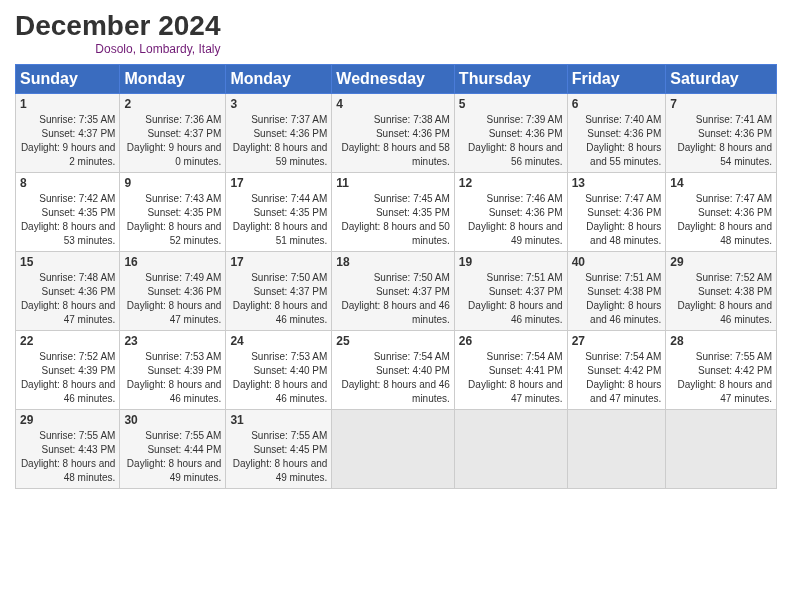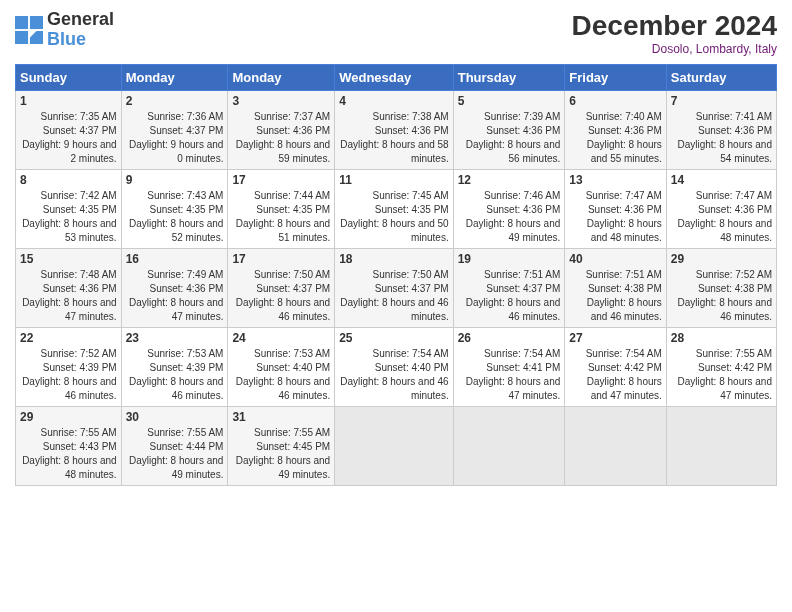--- a/index.html
+++ b/index.html
@@ -54,21 +54,21 @@
     table {
       width: 100%;
       border-collapse: collapse;
       font-size: 10.5px;
     }
     thead tr th {
       background: #3a6cbf;
       color: #fff;
       padding: 5px 4px;
       text-align: left;
-      font-size: 13px;
+      font-size: 16px;
       font-weight: bold;
       border: 1px solid #4a7cd9;
     }
     tbody tr td {
       border: 1px solid #ccc;
       padding: 3px 4px;
       vertical-align: top;
       font-size: 10px;
       color: #333;
       min-height: 70px;
@@ -92,32 +92,20 @@
     }
     td.empty {
       background: #e8e8e8 !important;
     }
   </style>
 </head>
 <body>
 
 <div class="container">
   <div class="header">
-    <div class="logo">
-      <svg class="logo-icon" viewBox="0 0 30 30" xmlns="http://www.w3.org/2000/svg">
-        <rect x="0" y="0" width="14" height="14" fill="#4a90d9"></rect>
-        <rect x="16" y="0" width="14" height="14" fill="#4a90d9"></rect>
-        <rect x="0" y="16" width="14" height="14" fill="#4a90d9"></rect>
-        <polygon points="16,23 23,16 30,16 30,30 16,30" fill="#4a90d9"></polygon>
-      </svg>
-      <div class="logo-text">
-        <div>General</div>
-        <div><span>Blue</span></div>
-      </div>
-    </div>
     <div class="title-block">
       <h1>December 2024</h1>
       <h2>Dosolo, Lombardy, Italy</h2>
     </div>
   </div>
 
   <table>
     <thead>
       <tr>
       <th>Sunday</th>

